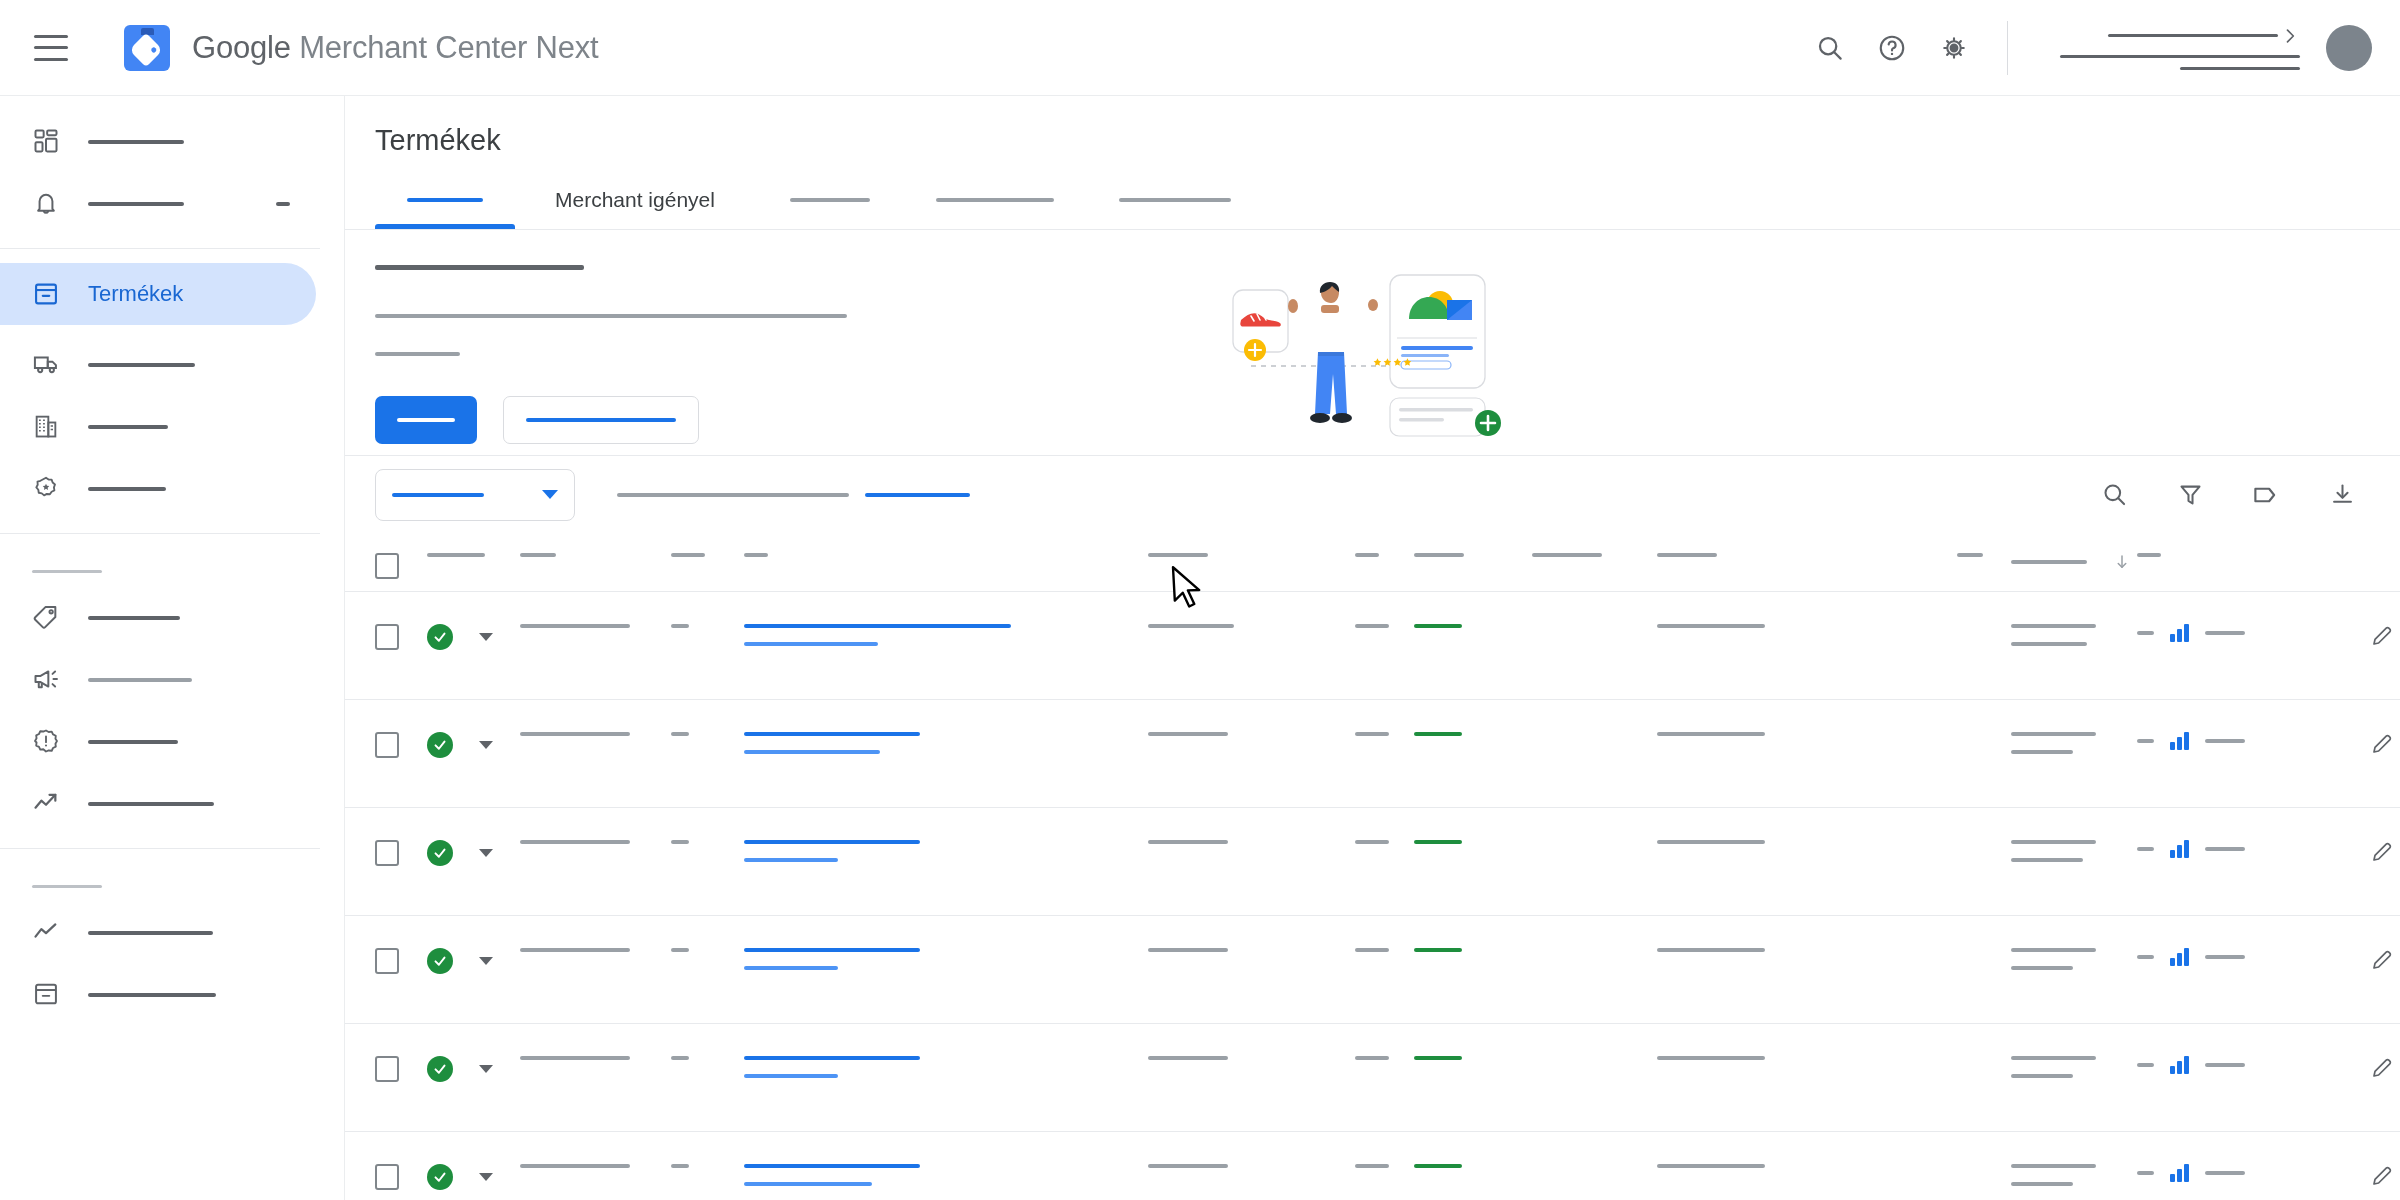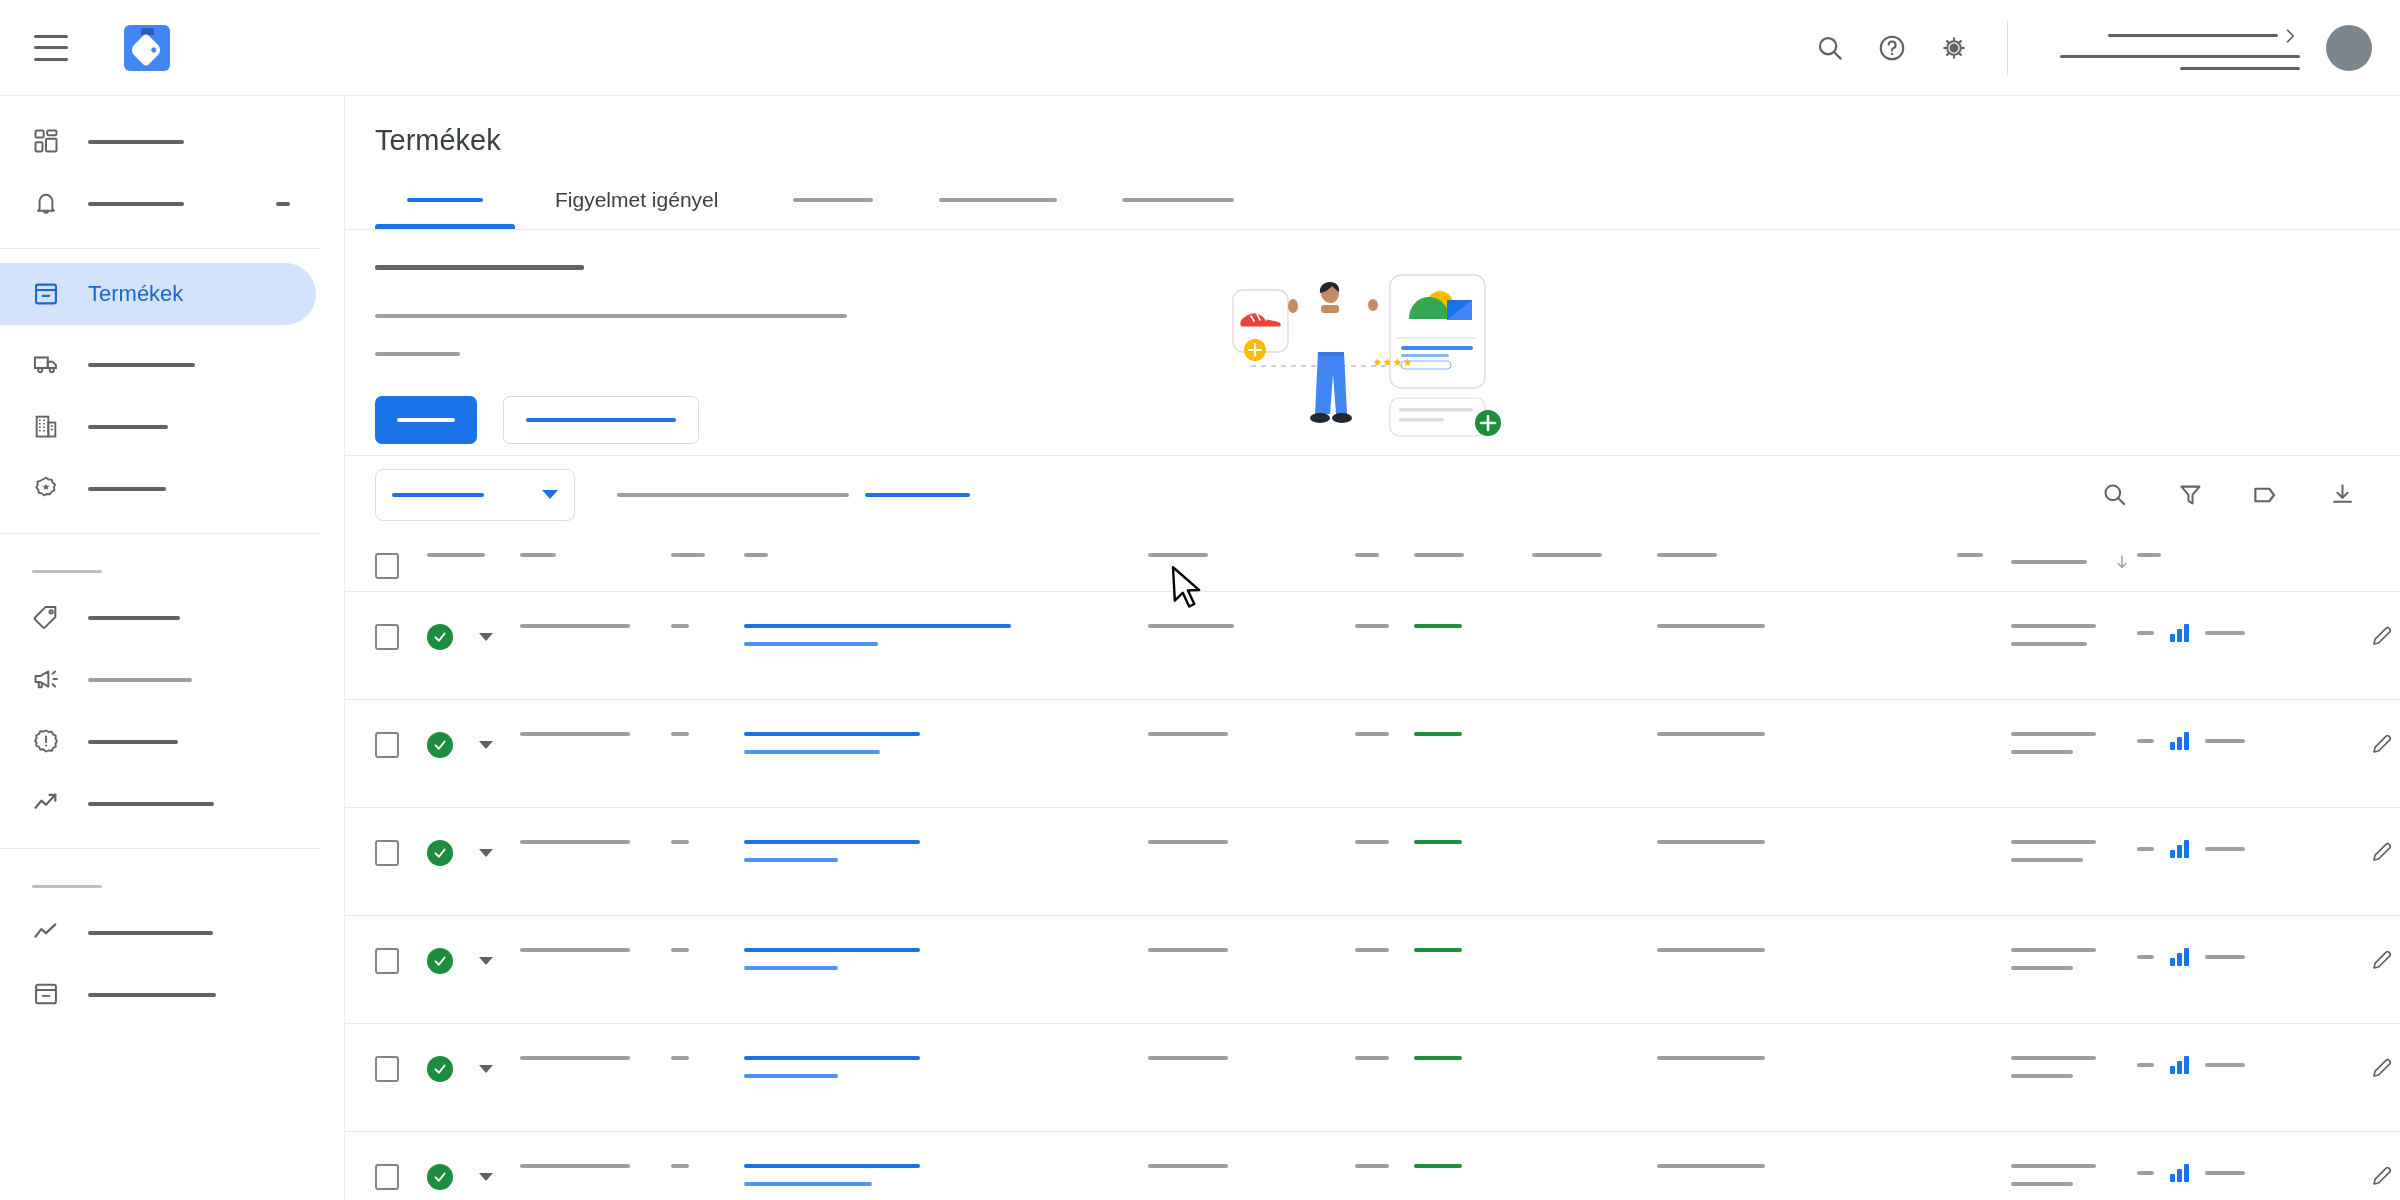--- a/index.html
+++ b/index.html
@@ -106,20 +106,23 @@
   <div class="topbar">
     <div class="hamburger">
       <span></span>
         <span></span>
         <span></span>
     </div>
     <div class="brand">
       <div class="brand-logo">
           <div class="tag"></div>
         </div>
+      <div class="brand-text">
+        <span style="color:#5f6368;font-weight:400">Google</span><span>&nbsp;</span><span style="color:#7e848a">Merchant Center Next</span>
+      </div>
     </div>
 
     <div class="topbar-right">
       <div class="ic-btn">
         <svg width="30" height="30" viewBox="0 0 24 24" fill="none" stroke="#5f6368" stroke-width="1.8">
           <circle cx="10.5" cy="10.5" r="6.5"></circle>
             <line x1="15.4" y1="15.4" x2="20.5" y2="20.5" stroke-linecap="round"></line>
         </svg>
       </div>
       <div class="ic-btn">
@@ -300,21 +303,21 @@
 
   <div class="main">
 
     <div class="page-title">Termékek</div>
 
     <div class="tabs">
       <div class="tab active" style="width:140px">
         <span class="rb blue" style="width:76px"></span>
       </div>
       <div class="tab" style="padding:0 40px">
-        <span class="tab-label">Figyelmet igényel</span>
+        <span class="tab-label">Merchant igényel</span>
       </div>
       <div class="tab" style="width:150px">
         <span class="rb light" style="width:80px"></span>
       </div>
       <div class="tab" style="width:180px">
         <span class="rb light" style="width:118px"></span>
       </div>
       <div class="tab" style="width:180px">
         <span class="rb light" style="width:112px"></span>
       </div>

